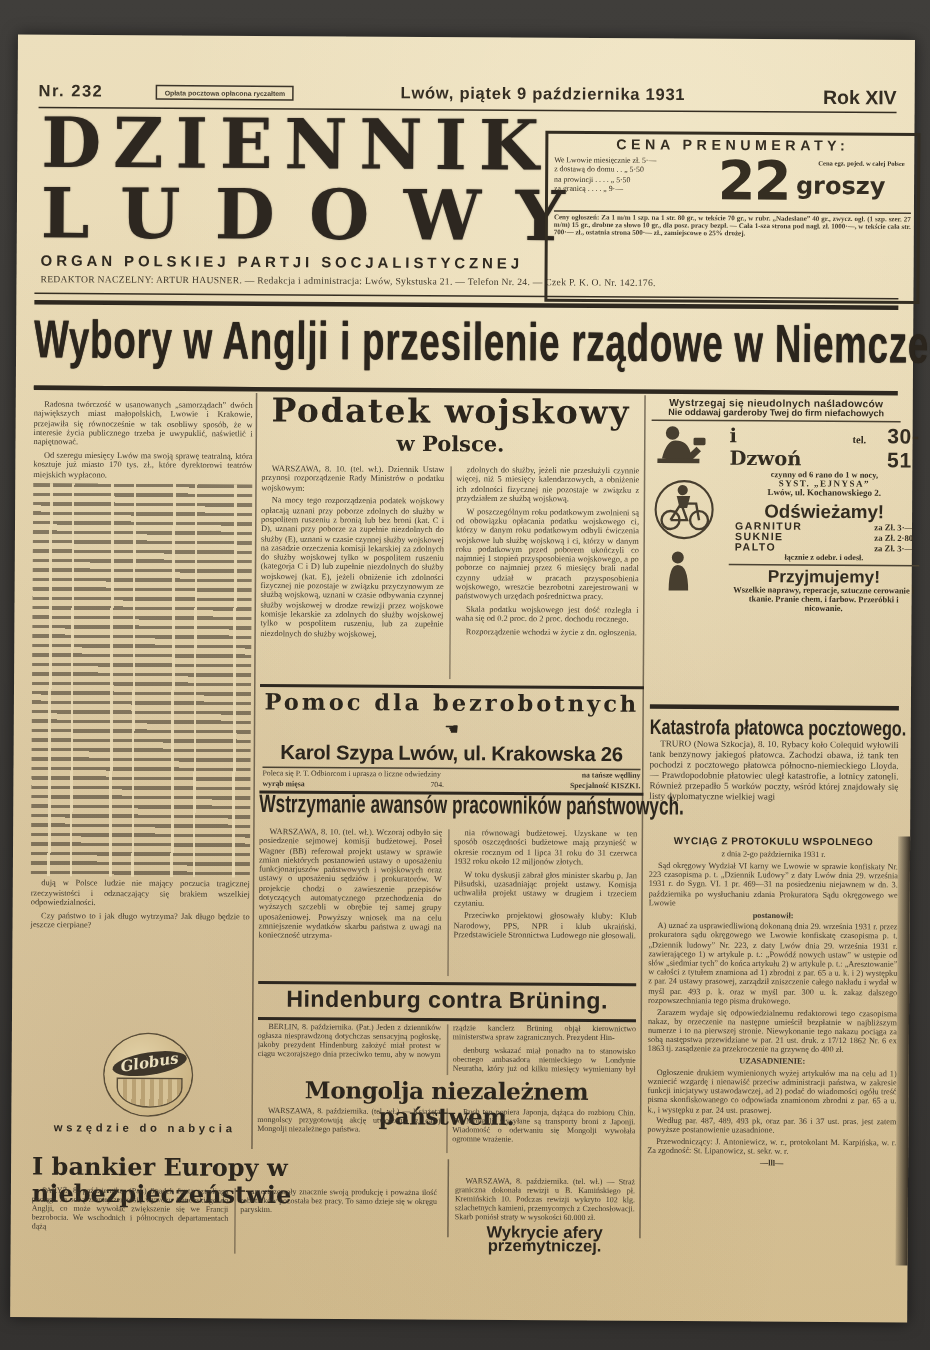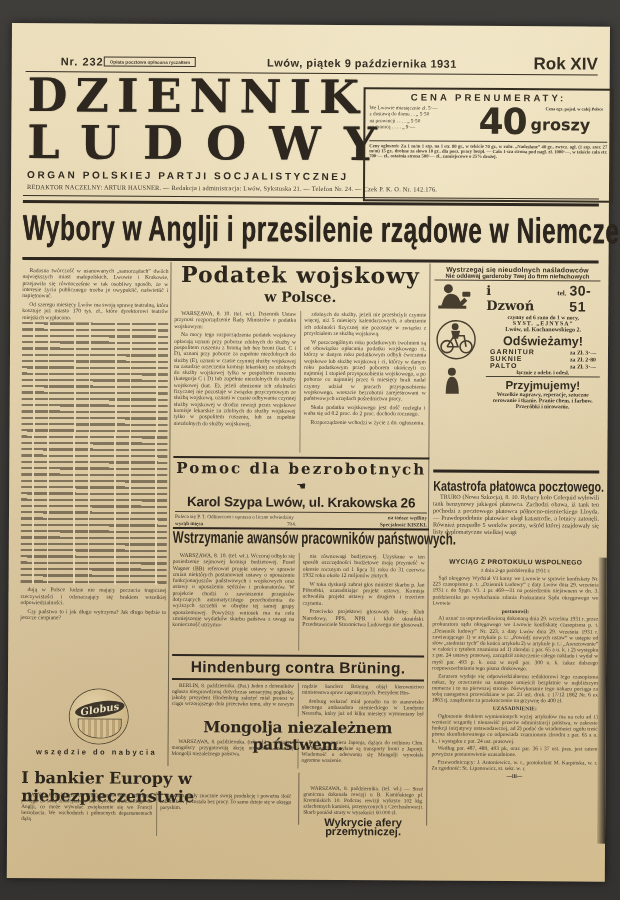--- a/index.html
+++ b/index.html
@@ -18,24 +18,24 @@
   .sans{font-family:"Liberation Sans",sans-serif;}
   .dsans{font-family:"DejaVu Sans",sans-serif;}
   .b{font-weight:bold;}
   .ctr{text-align:center;}
   .abs{position:absolute;}
   .cond{display:inline-block;transform:scaleY(1.45);transform-origin:center;white-space:nowrap;}
 
   
   .topbar{position:absolute;left:14px;right:12px;top:28px;height:20px;display:flex;align-items:center;
           border-bottom:1.5px solid #352e23;font-family:"Liberation Sans",sans-serif;color:#352e23;}
-  .issue{font-size:11px;font-weight:bold;letter-spacing:1px;width:78px;text-align:right;}
+  .issue{font-size:11px;font-weight:bold;letter-spacing:1px;width:78px;}
   .stampbox{border:1px solid #3c352a;font-size:4.6px;font-weight:bold;padding:1.5px 5px;color:#4a4234;white-space:nowrap;}
   .dateline{flex:1;text-align:center;font-size:11px;font-weight:bold;letter-spacing:.5px;}
-  .year{width:70px;text-align:right;font-size:17px;font-weight:bold;}
+  .year{width:70px;text-align:right;font-size:13px;font-weight:bold;}
 
   
   .mast-title{position:absolute;left:16px;top:48px;width:350px;color:#2d2720;font-family:"DejaVu Serif",serif;font-weight:bold;
               text-shadow:0 0 1px rgba(45,39,32,.6);}
   .mast-l1{font-size:46px;line-height:48px;letter-spacing:8px;}
   .mast-l2{font-size:46px;line-height:46px;letter-spacing:23px;}
   .organ{position:absolute;left:16px;top:146px;width:356px;font-size:10px;font-weight:bold;letter-spacing:2.6px;color:#302a21;}
   .editorline{position:absolute;left:16px;top:160px;width:572px;font-size:6.4px;color:#3d362a;letter-spacing:.2px;}
   .mast-rule{position:absolute;left:12px;right:10px;top:172px;border-bottom:1.5px solid #352e23;}
 
@@ -77,21 +77,21 @@
   
   .hindbox{position:absolute;left:164px;top:630px;width:252px;border-top:2.5px solid #2e2820;border-bottom:2.5px solid #2e2820;
            text-align:center;padding:2px 0;}
   .hindbox span{font-family:"Liberation Sans",sans-serif;font-weight:bold;font-size:15.5px;color:#2b251d;line-height:18px;letter-spacing:.3px;}
 
   
   .tailor{position:absolute;left:424px;top:240px;width:166px;color:#342d21;}
   .t-warn1{font-size:6.8px;font-weight:bold;text-align:center;font-family:"Liberation Sans",sans-serif;letter-spacing:.2px;}
   .t-warn2{font-size:6.0px;font-weight:bold;text-align:center;font-family:"Liberation Sans",sans-serif;border-bottom:.5px solid #4a4233;padding-bottom:1px;}
   .t-grid{display:grid;grid-template-columns:50px 1fr;column-gap:2px;margin-top:1px;}
-  .t-call{display:flex;align-items:baseline;justify-content:center;gap:3px;}
+  .t-call{display:flex;align-items:baseline;justify-content:center;gap:14px;}
   .t-call .big{font-family:"DejaVu Serif",serif;font-weight:bold;font-size:13px;}
   .t-call .tel{font-size:7px;font-weight:bold;margin-left:20px;}
   .t-call .num{font-family:"Liberation Sans",sans-serif;font-weight:bold;font-size:14px;letter-spacing:.5px;}
   .t-hours{font-size:5.6px;text-align:center;font-weight:bold;}
   .t-brand{font-family:"Liberation Sans",sans-serif;font-weight:bold;font-size:11px;line-height:12px;text-align:center;letter-spacing:1px;margin-top:1px;}
   .t-syst{font-size:6px;font-weight:bold;text-align:center;letter-spacing:1px;}
   .t-addr{font-size:6px;font-weight:bold;text-align:center;}
   .t-refresh{font-family:"Liberation Sans",sans-serif;font-weight:bold;font-size:12.5px;text-align:center;margin-top:2px;}
   .t-item{display:flex;justify-content:space-between;align-items:baseline;padding:0 4px;}
   .t-item .n{font-family:"Liberation Sans",sans-serif;font-weight:bold;font-size:7px;letter-spacing:1px;}
@@ -150,21 +150,21 @@
       <div class="pb-head">CENA PRENUMERATY:</div>
       <div class="pb-row">
         <div class="pb-rates">
           <div>We Lwowie miesięcznie zł. 5·—</div>
           <div>z dostawą do domu . . „ 5·50</div>
           <div>na prowincji . . . . „ 5·50</div>
           <div>za granicą . . . . „ 9·—</div>
         </div>
         <div class="pb-price">
           <span class="pb-note">Cena egz. pojed. w całej Polsce</span>
-          <span class="pb-big">40</span>
+          <span class="pb-big">22</span>
           <span class="pb-unit">groszy</span>
         </div>
       </div>
       <div class="pb-ads">Ceny ogłoszeń: Za 1 m/m 1 szp. na 1 str. 80 gr., w tekście 70 gr., w rubr. „Nadesłane” 40 gr., zwycz. ogł. (1 szp. szer. 27 m/m) 15 gr., drobne za słowo 10 gr., dla posz. pracy bezpł. — Cała 1-sza strona pod nagł. zł. 1000·—, w tekście cała str. 700·— zł., ostatnia strona 500·— zł., zamiejscowe o 25% drożej.</div>
     </div>
 
     <div class="banner">
       <span class="cond">Wybory w Anglji i przesilenie rządowe w Niemczech.</span>
     </div>
 

